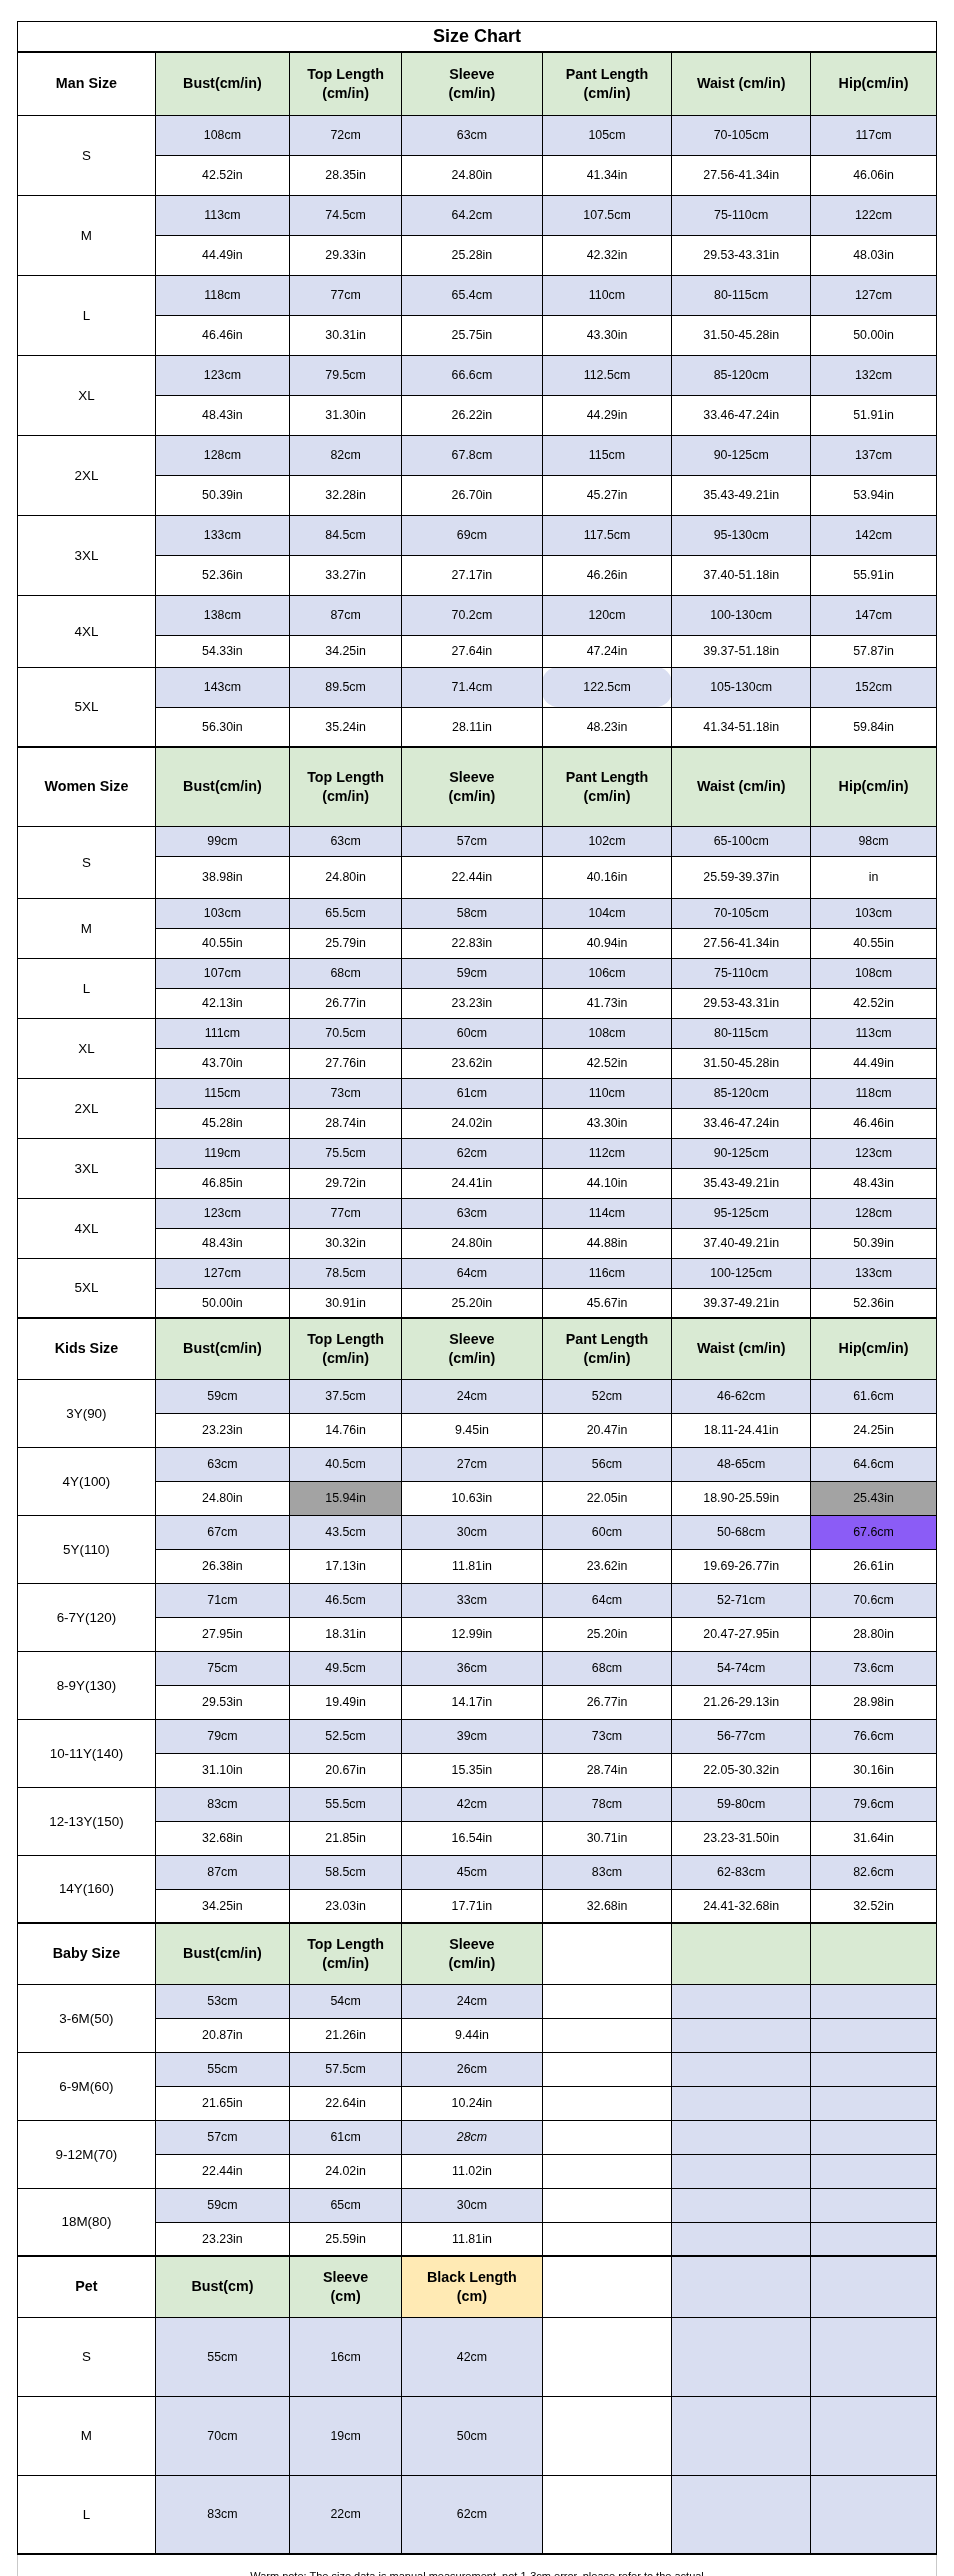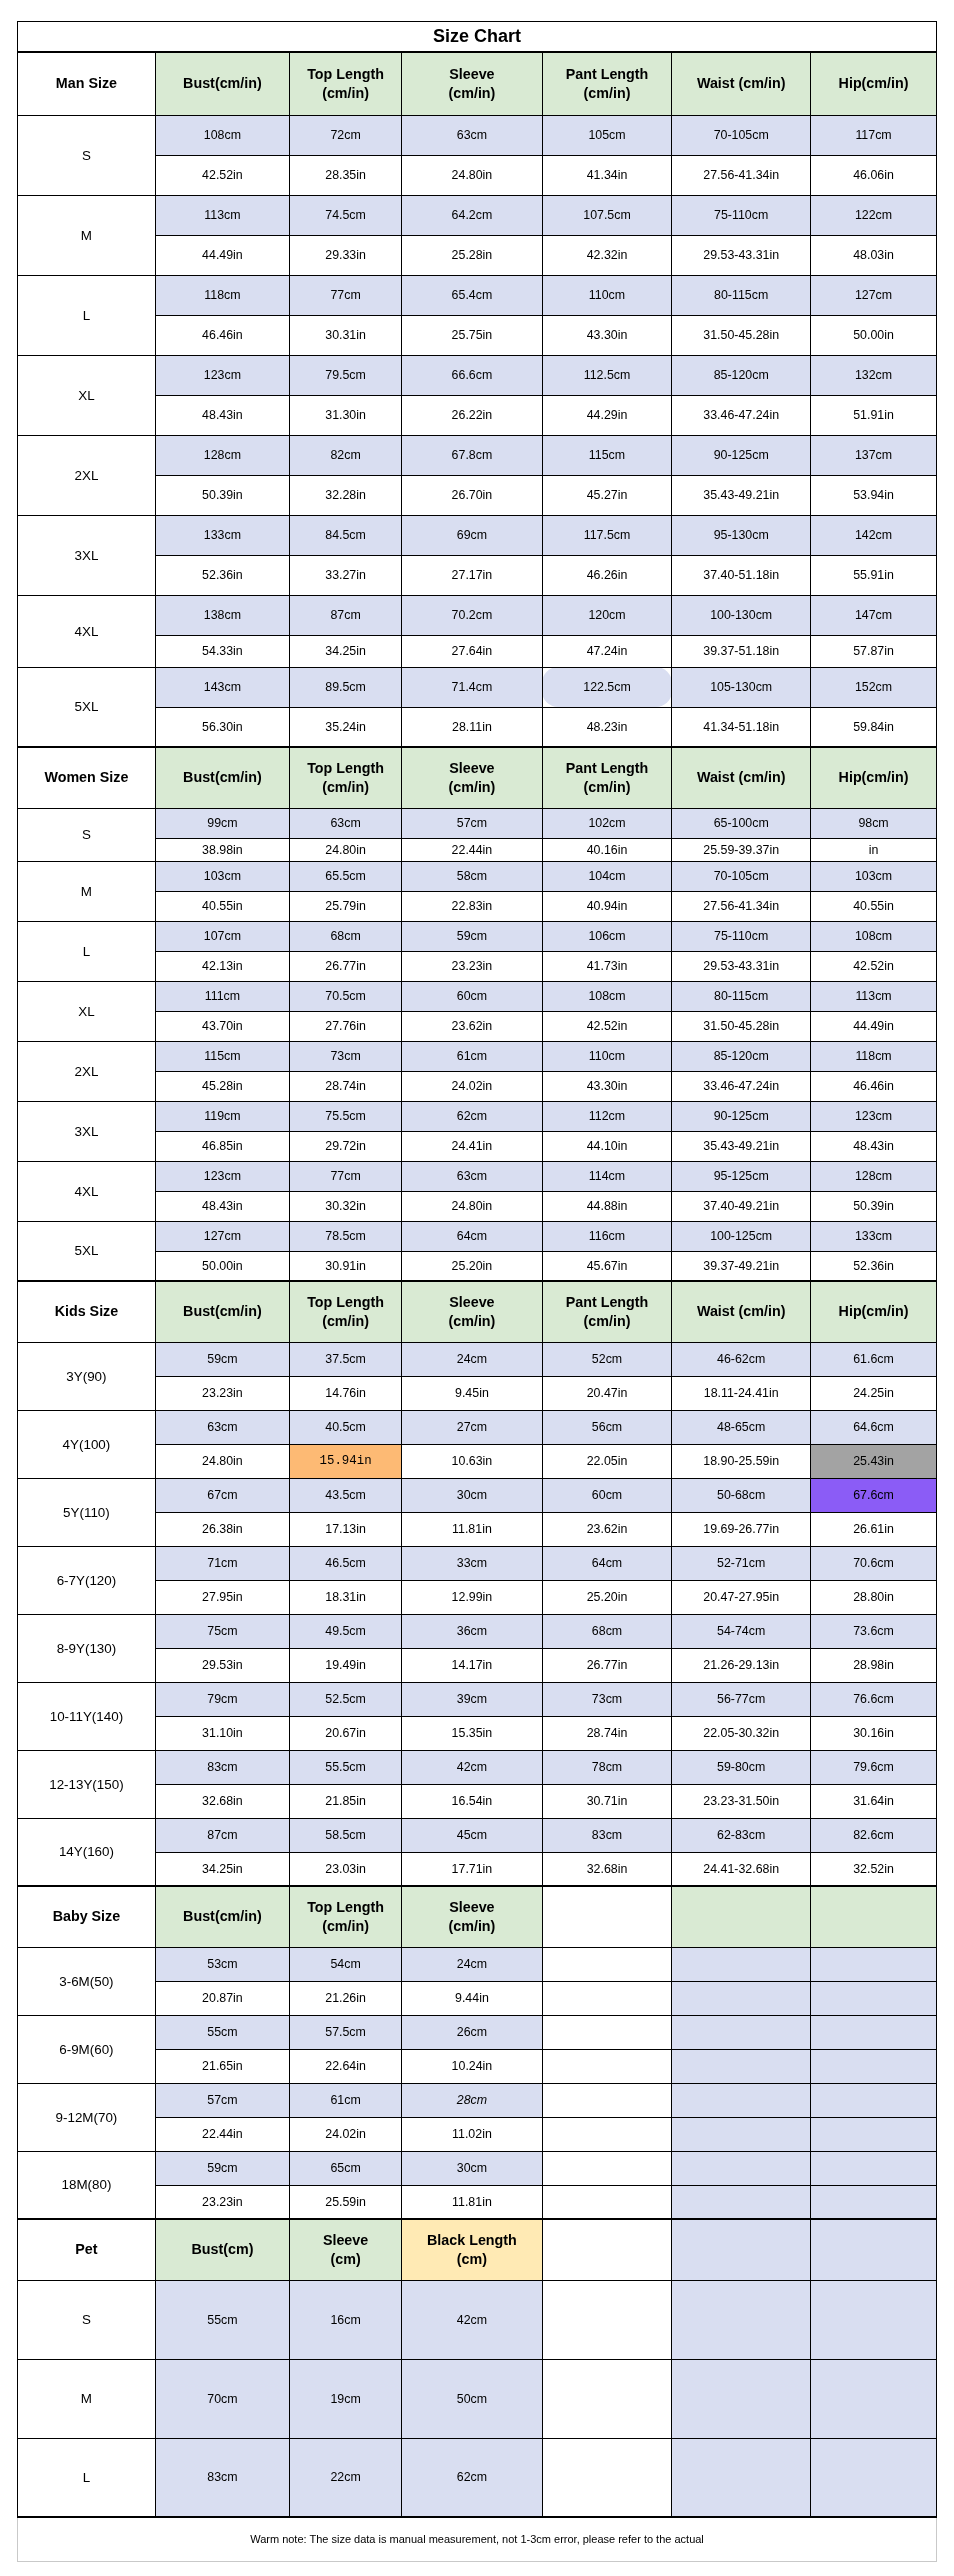--- a/index.html
+++ b/index.html
@@ -172,42 +172,42 @@
         <td class="val-cell" style="background: rgb(217, 222, 241);">152cm</td>
       </tr>
       <tr class="in-row" style="height: 40px;">
         <td class="val-cell" style="background: rgb(255, 255, 255);">56.30in</td>
         <td class="val-cell" style="background: rgb(255, 255, 255);">35.24in</td>
         <td class="val-cell" style="background: rgb(255, 255, 255);">28.11in</td>
         <td class="val-cell" style="background: rgb(255, 255, 255);">48.23in</td>
         <td class="val-cell" style="background: rgb(255, 255, 255);">41.34-51.18in</td>
         <td class="val-cell" style="background: rgb(255, 255, 255);">59.84in</td>
       </tr>
-      <tr class="header-row" style="height: 61px;">
+      <tr class="header-row" style="height: 79px;">
         <th style="background: rgb(255, 255, 255);">Women Size</th>
         <th style="background: rgb(217, 234, 211);">Bust(cm/in)</th>
         <th style="background: rgb(217, 234, 211);">Top Length
 (cm/in)</th>
         <th style="background: rgb(217, 234, 211);">Sleeve
 (cm/in)</th>
         <th style="background: rgb(217, 234, 211);">Pant Length
 (cm/in)</th>
         <th style="background: rgb(217, 234, 211);">Waist (cm/in)</th>
         <th style="background: rgb(217, 234, 211);">Hip(cm/in)</th>
       </tr>
       <tr class="cm-row" style="height: 30px;">
         <td class="size-cell" rowspan="2" style="background: rgb(255, 255, 255);">S</td>
         <td class="val-cell" style="background: rgb(217, 222, 241);">99cm</td>
         <td class="val-cell" style="background: rgb(217, 222, 241);">63cm</td>
         <td class="val-cell" style="background: rgb(217, 222, 241);">57cm</td>
         <td class="val-cell" style="background: rgb(217, 222, 241);">102cm</td>
         <td class="val-cell" style="background: rgb(217, 222, 241);">65-100cm</td>
         <td class="val-cell" style="background: rgb(217, 222, 241);">98cm</td>
       </tr>
-      <tr class="in-row" style="height: 23px;">
+      <tr class="in-row" style="height: 42px;">
         <td class="val-cell" style="background: rgb(255, 255, 255);">38.98in</td>
         <td class="val-cell" style="background: rgb(255, 255, 255);">24.80in</td>
         <td class="val-cell" style="background: rgb(255, 255, 255);">22.44in</td>
         <td class="val-cell" style="background: rgb(255, 255, 255);">40.16in</td>
         <td class="val-cell" style="background: rgb(255, 255, 255);">25.59-39.37in</td>
         <td class="val-cell" style="background: rgb(255, 255, 255);">in</td>
       </tr>
       <tr class="cm-row" style="height: 30px;">
         <td class="size-cell" rowspan="2" style="background: rgb(255, 255, 255);">M</td>
         <td class="val-cell" style="background: rgb(217, 222, 241);">103cm</td>
@@ -360,21 +360,21 @@
         <td class="size-cell" rowspan="2" style="background: rgb(255, 255, 255);">4Y(100)</td>
         <td class="val-cell" style="background: rgb(217, 222, 241);">63cm</td>
         <td class="val-cell" style="background: rgb(217, 222, 241);">40.5cm</td>
         <td class="val-cell" style="background: rgb(217, 222, 241);">27cm</td>
         <td class="val-cell" style="background: rgb(217, 222, 241);">56cm</td>
         <td class="val-cell" style="background: rgb(217, 222, 241);">48-65cm</td>
         <td class="val-cell" style="background: rgb(217, 222, 241);">64.6cm</td>
       </tr>
       <tr class="in-row" style="height: 34px;">
         <td class="val-cell" style="background: rgb(255, 255, 255);">24.80in</td>
-        <td class="val-cell" style="background: #fdba74; font-family: Liberation Mono, monospace;">15.94in</td>
+        <td class="val-cell" style="background: #a3a3a3;">15.94in</td>
         <td class="val-cell" style="background: rgb(255, 255, 255);">10.63in</td>
         <td class="val-cell" style="background: rgb(255, 255, 255);">22.05in</td>
         <td class="val-cell" style="background: rgb(255, 255, 255);">18.90-25.59in</td>
         <td class="val-cell" style="background: #a3a3a3;">25.43in</td>
       </tr>
       <tr class="cm-row" style="height: 34px;">
         <td class="size-cell" rowspan="2" style="background: rgb(255, 255, 255);">5Y(110)</td>
         <td class="val-cell" style="background: rgb(217, 222, 241);">67cm</td>
         <td class="val-cell" style="background: rgb(217, 222, 241);">43.5cm</td>
         <td class="val-cell" style="background: rgb(217, 222, 241);">30cm</td>

